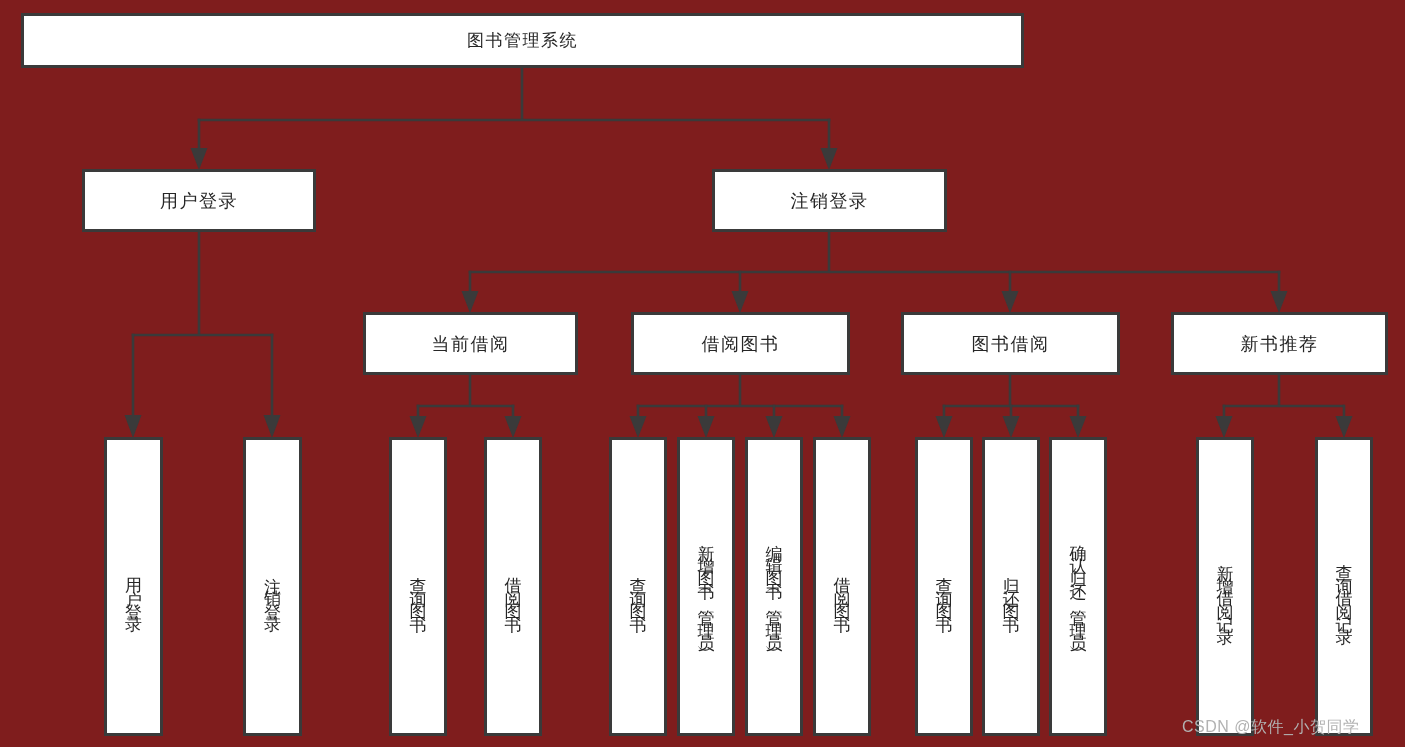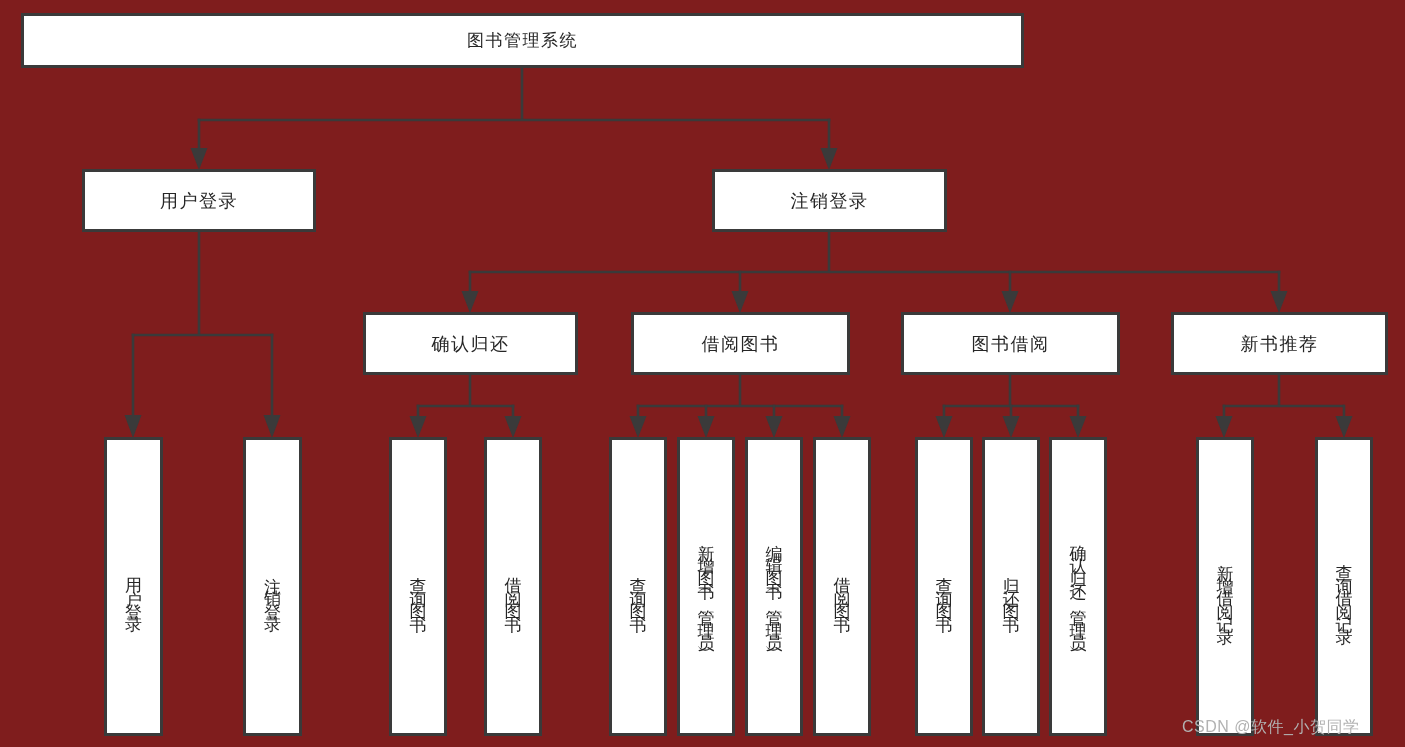--- a/index.html
+++ b/index.html
@@ -104,21 +104,21 @@
   </div>
 
   <div class="node h" style="left:82px;top:169px;width:234px;height:63px">
     <span>用户登录</span>
   </div>
   <div class="node h" style="left:712px;top:169px;width:235px;height:63px">
     <span>注销登录</span>
   </div>
 
   <div class="node h" style="left:363px;top:312px;width:215px;height:63px">
-    <span>确认归还</span>
+    <span>当前借阅</span>
   </div>
   <div class="node h" style="left:631px;top:312px;width:219px;height:63px">
     <span>借阅图书</span>
   </div>
   <div class="node h" style="left:901px;top:312px;width:219px;height:63px">
     <span>图书借阅</span>
   </div>
   <div class="node h" style="left:1171px;top:312px;width:217px;height:63px">
     <span>新书推荐</span>
   </div>

